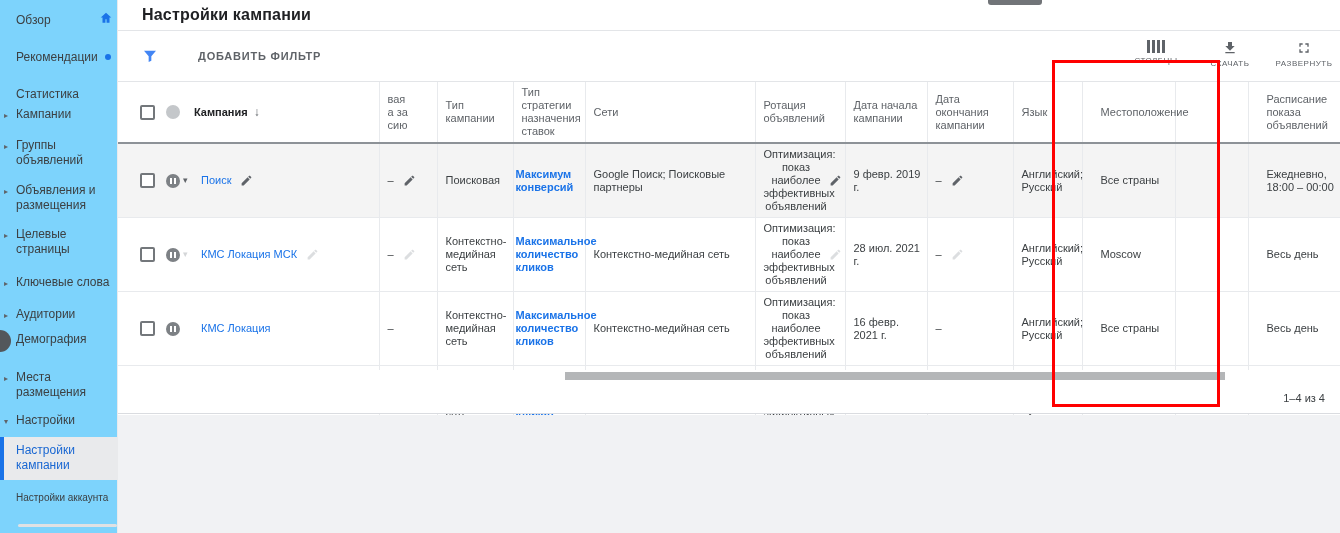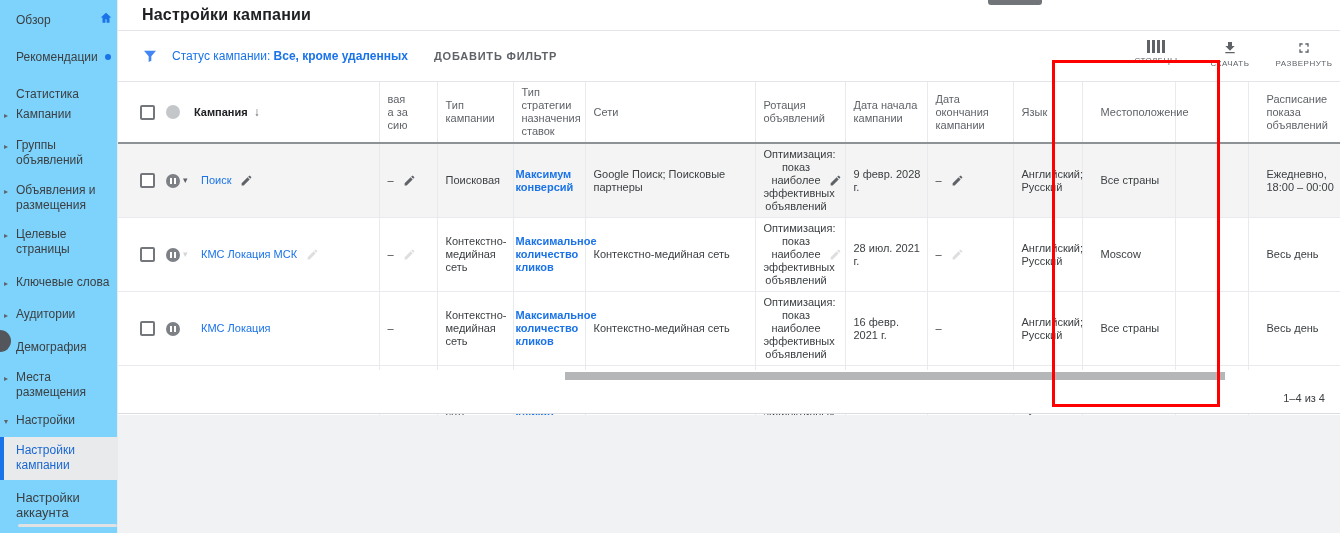--- a/index.html
+++ b/index.html
@@ -11,21 +11,21 @@
   .sidebar { position:absolute; left:0; top:0; width:118px; height:533px; background:#7dd3fc;
     border-right:1px solid #e8eaed; z-index:5; }
   .side-item { position:absolute; left:0; right:0; padding-left:16px; font-size:12px;
     line-height:15px; color:#3c4043; cursor:pointer; }
   .side-caret { position:absolute; left:4px; top:1px; font-size:8px; color:#5f6368; }
   .side-home { position:absolute; right:4px; top:-2px; width:14px; height:14px; }
   .side-dot { position:absolute; right:6px; top:4px; width:6px; height:6px; border-radius:50%; background:#1a73e8; }
   .side-selected { position:absolute; left:0; top:437px; width:118px; height:43px; background:#e9eaec;
     border-left:4px solid #1a73e8; padding:6px 0 0 12px; font-size:12px; line-height:15px;
     color:#1967d2; cursor:pointer; }
-  .side-sub { position:absolute; left:0; right:0; padding-left:16px; font-size:13px; line-height:15px;
+  .side-sub { position:absolute; left:0; right:0; padding-left:16px; font-size:10px; line-height:15px;
     color:#3c4043; cursor:pointer; }
   .side-bottom-divider { position:absolute; left:18px; right:0; top:524px; height:3px; background:#dfe1e3; border-radius:2px; }
   .drawer-handle { position:absolute; left:-11px; top:330px; width:22px; height:22px; border-radius:50%;
     background:#53575b; z-index:8; }
 
   
   .main { position:absolute; left:118px; top:0; width:1222px; height:533px; background:#fff; }
   .titlebar { position:absolute; left:0; top:0; width:100%; height:31px; border-bottom:1px solid #e3e5e8;
     display:flex; align-items:center; padding-left:24px; background:#fff; }
   .title { font-size:16px; font-weight:700; color:#202124; letter-spacing:.2px; }
@@ -129,21 +129,21 @@
       <span>Целевые страницы</span>
     </div>
     <div class="side-item" style="top:275px">
       <span class="side-caret">▸</span>
       <span>Ключевые слова</span>
     </div>
     <div class="side-item" style="top:307px">
       <span class="side-caret">▸</span>
       <span>Аудитории</span>
     </div>
-    <div class="side-item" style="top:340px">
+    <div class="side-item" style="top:332px">
       <span class="side-caret">▸</span>
       <span>Демография</span>
     </div>
     <div class="side-item" style="top:370px">
       <span class="side-caret">▸</span>
       <span>Места размещения</span>
     </div>
     <div class="side-item" style="top:413px">
       <span class="side-caret">▾</span>
       <span>Настройки</span>
@@ -161,21 +161,20 @@
   <div class="main">
 
     <div class="titlebar">
       <h1 class="title">Настройки кампании</h1>
     </div>
 
     <div class="filterbar">
       <svg class="funnel" viewBox="0 0 24 24">
           <path d="M3 4h18l-7 8.5V19l-4 2v-8.5L3 4z" fill="#4285f4"></path>
         </svg>
-      <span class="filter-chip"><span>Статус кампании:</span> <b>Все, кроме удаленных</b></span>
       <span class="add-filter">ДОБАВИТЬ ФИЛЬТР</span>
     </div>
 
     <div class="toolbar">
       <div class="tool">
         <span class="cols-icon">
             <i></i>
             <i></i>
             <i></i>
             <i></i>
@@ -263,21 +262,21 @@
           </td>
           <td>Поисковая</td>
           <td class="cell-strategy"><span class="link">Максимум конверсий</span></td>
           <td>Google Поиск; Поисковые партнеры</td>
           <td class="cell-rotation">
             <span>Оптимизация: показ наиболее эффективных объявлений</span>
             <svg class="pencil rot-pencil" viewBox="0 0 24 24">
                   <path d="M3 17.25V21h3.75L17.8 9.95l-3.75-3.75L3 17.25zm17.7-10.2c.4-.4.4-1 0-1.4l-2.35-2.35c-.4-.4-1-.4-1.4 0l-1.85 1.85 3.75 3.75 1.85-1.85z"></path>
                 </svg>
           </td>
-          <td>9 февр. 2028 г.</td>
+          <td>9 февр. 2019 г.</td>
           <td>
             <div class="cell-flex">
               <span>–</span>
               <svg class="pencil" viewBox="0 0 24 24">
                     <path d="M3 17.25V21h3.75L17.8 9.95l-3.75-3.75L3 17.25zm17.7-10.2c.4-.4.4-1 0-1.4l-2.35-2.35c-.4-.4-1-.4-1.4 0l-1.85 1.85 3.75 3.75 1.85-1.85z"></path>
                   </svg>
             </div>
           </td>
           <td class="cell-lang">Английский; Русский</td>
           <td class="cell-location">Все страны</td>

